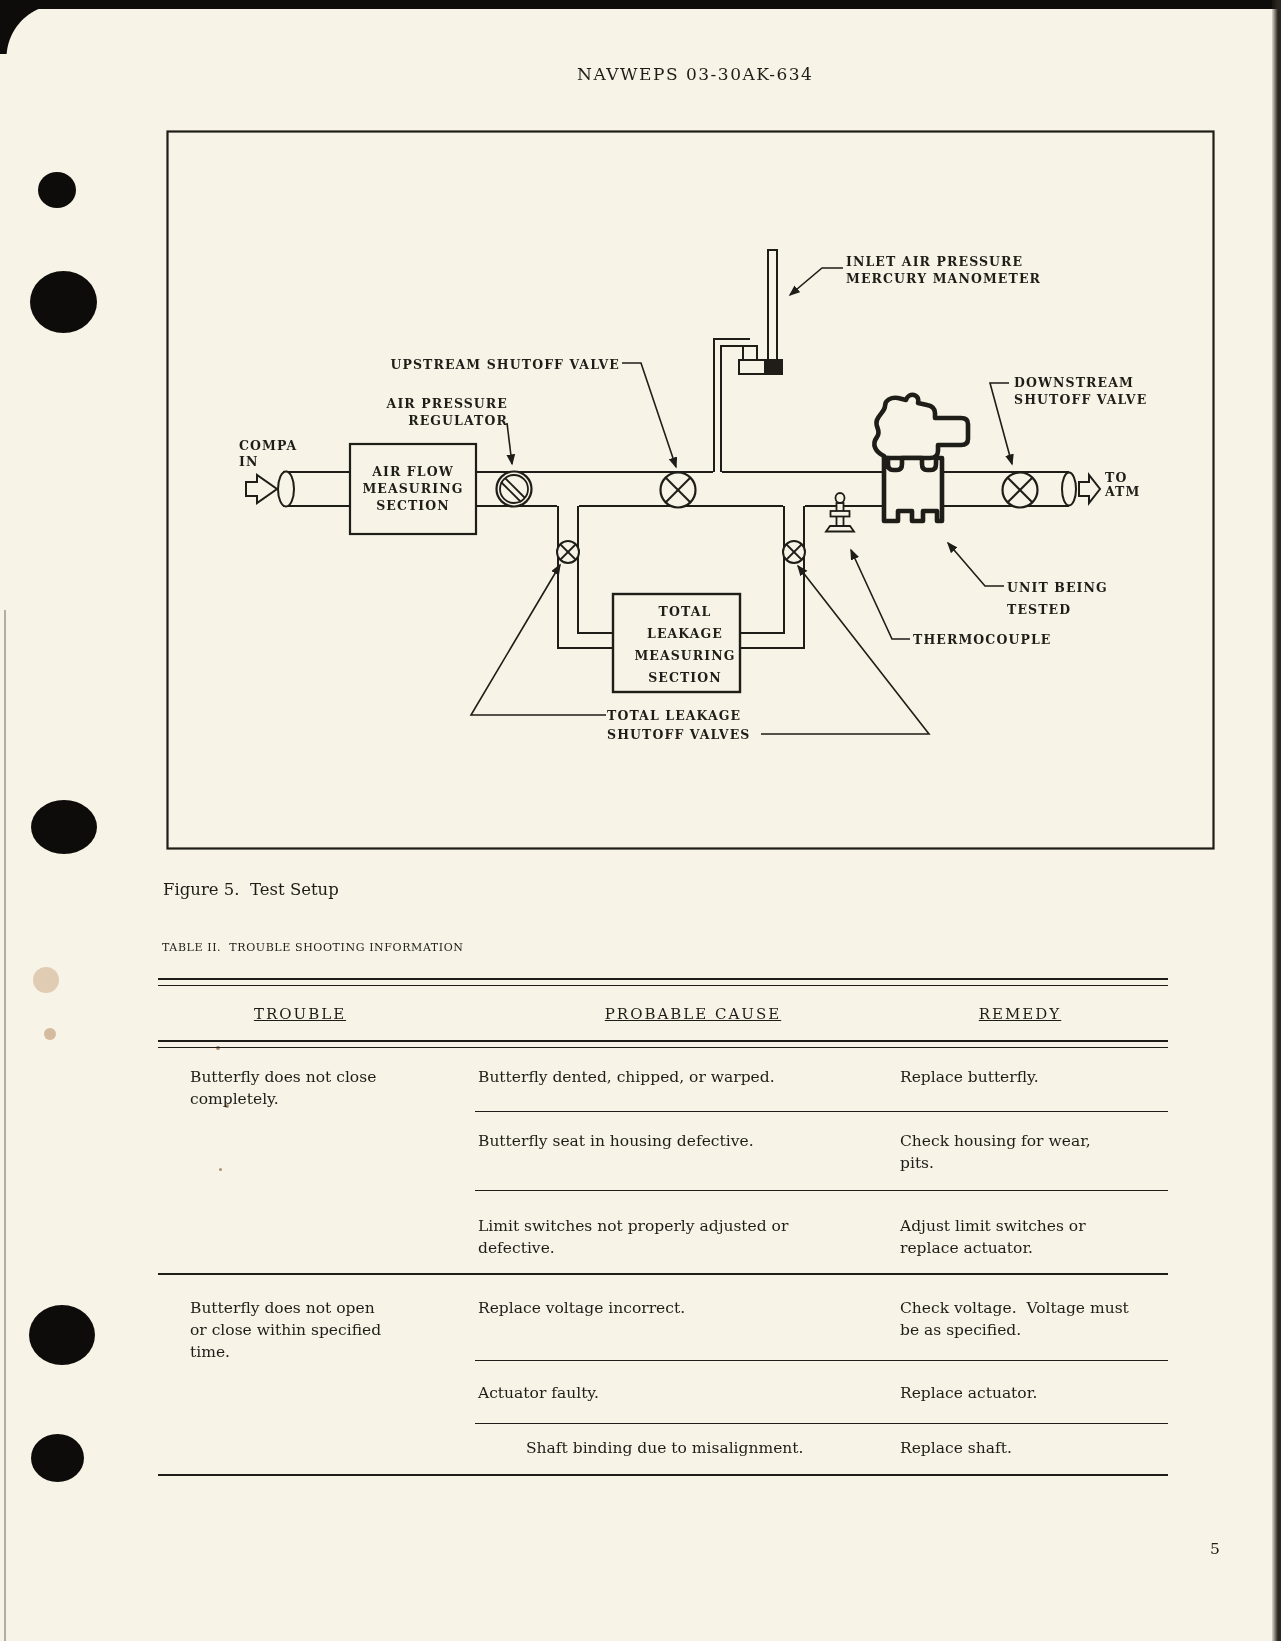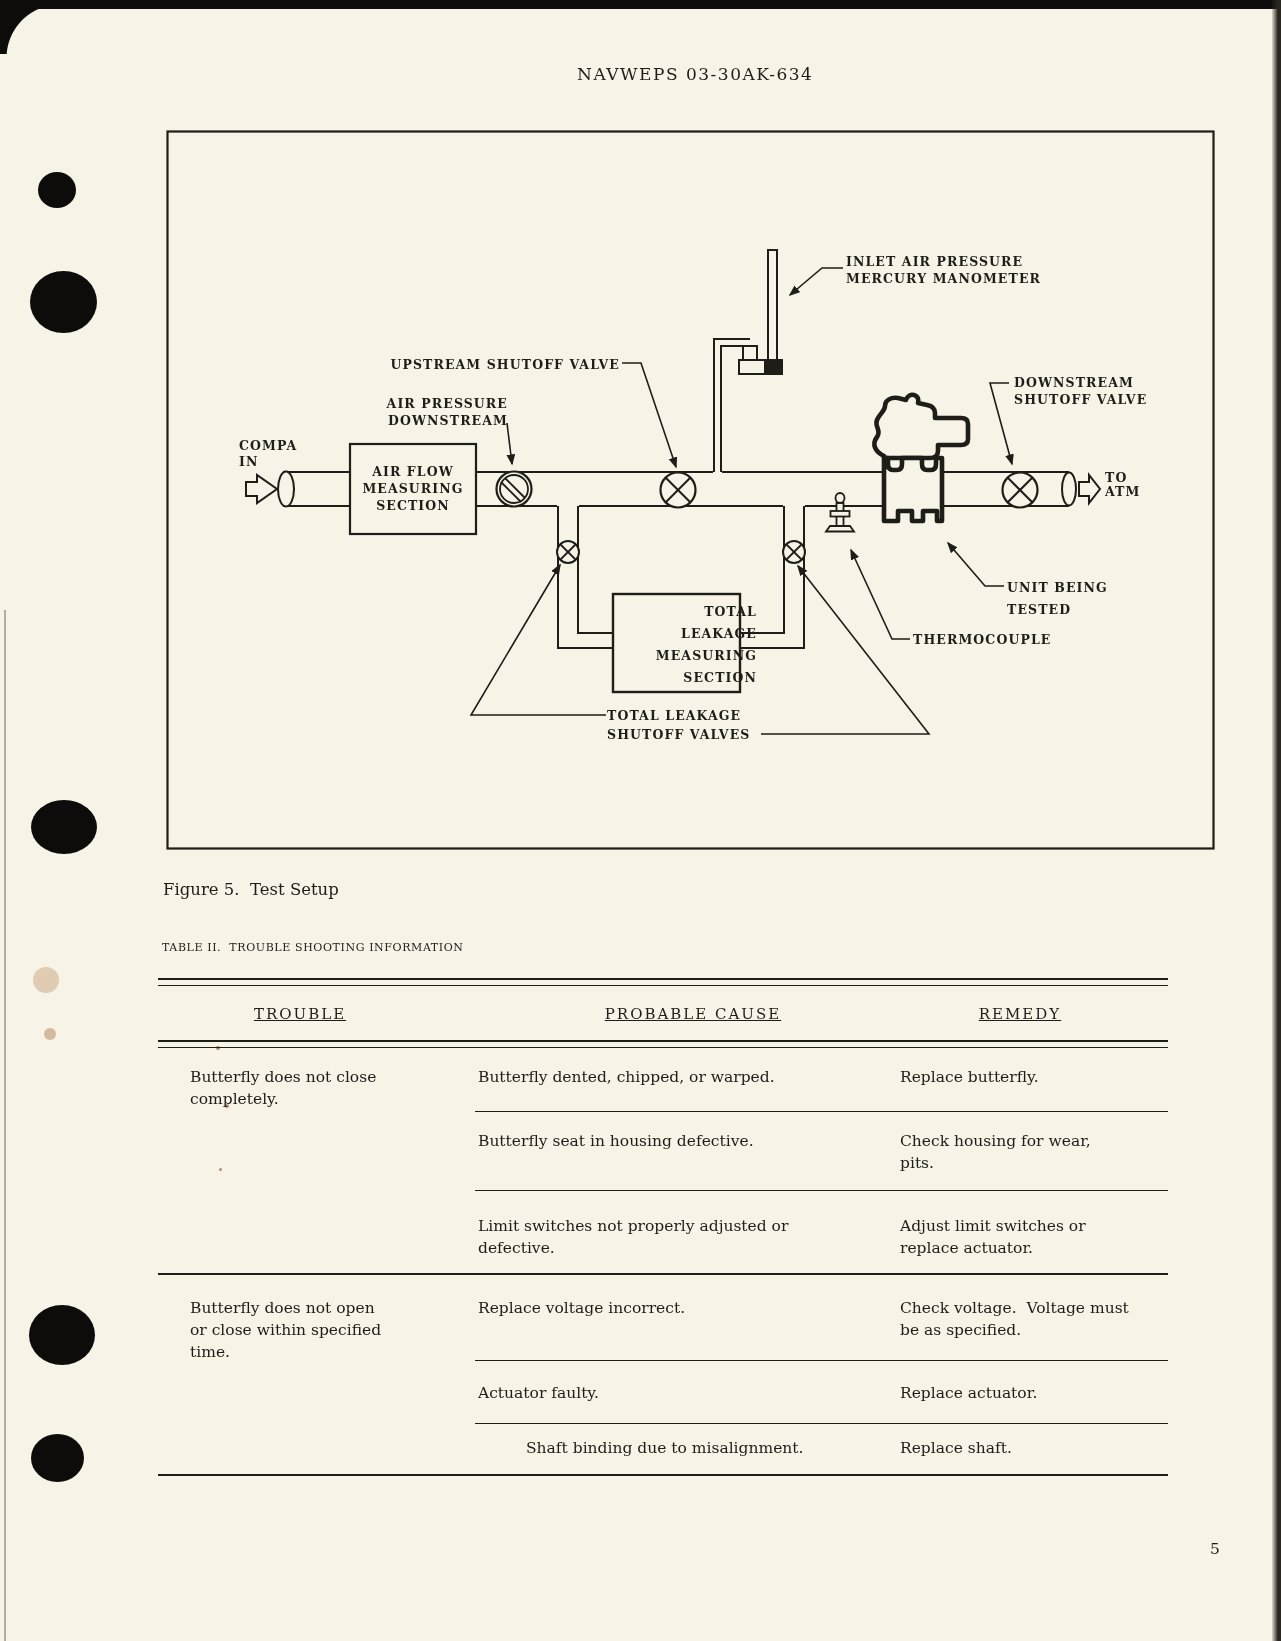--- a/index.html
+++ b/index.html
@@ -148,31 +148,31 @@
       <path d="M606,715 L471,715 L560,565" marker-end="url(#ah)"></path>
       <path d="M761,734 L929,734 L798,566" marker-end="url(#ah)"></path>
     </g>
   </g>
 </svg>
 
 <div class="abs fig-label" style="left:846px;top:253px;">INLET AIR PRESSURE
 MERCURY MANOMETER</div>
 <div class="abs fig-label" style="left:380px;top:356px;width:240px;text-align:right;">UPSTREAM SHUTOFF VALVE</div>
 <div class="abs fig-label" style="left:378px;top:395px;width:130px;text-align:right;">AIR PRESSURE
-DOWNSTREAM</div>
+REGULATOR</div>
 <div class="abs fig-label" style="left:1014px;top:374px;">DOWNSTREAM
 SHUTOFF VALVE</div>
 <div class="abs fig-label" style="left:239px;top:438px;line-height:16px;">COMPA
 IN</div>
 <div class="abs fig-label" style="left:1105px;top:471px;line-height:13.5px;">TO
 ATM</div>
 <div class="abs fig-label" style="left:350px;top:463px;width:126px;text-align:center;">AIR FLOW
 MEASURING
 SECTION</div>
-<div class="abs fig-label" style="left:613px;top:601px;width:144px;text-align:right;line-height:22px;">TOTAL
+<div class="abs fig-label" style="left:613px;top:601px;width:144px;text-align:center;line-height:22px;">TOTAL
 LEAKAGE
 MEASURING
 SECTION</div>
 <div class="abs fig-label" style="left:1007px;top:577px;line-height:22px;">UNIT BEING
 TESTED</div>
 <div class="abs fig-label" style="left:913px;top:631px;">THERMOCOUPLE</div>
 <div class="abs fig-label" style="left:607px;top:706px;line-height:19px;">TOTAL LEAKAGE
 SHUTOFF VALVES</div>
 
 <div class="abs caption">Figure 5.  Test Setup</div>

